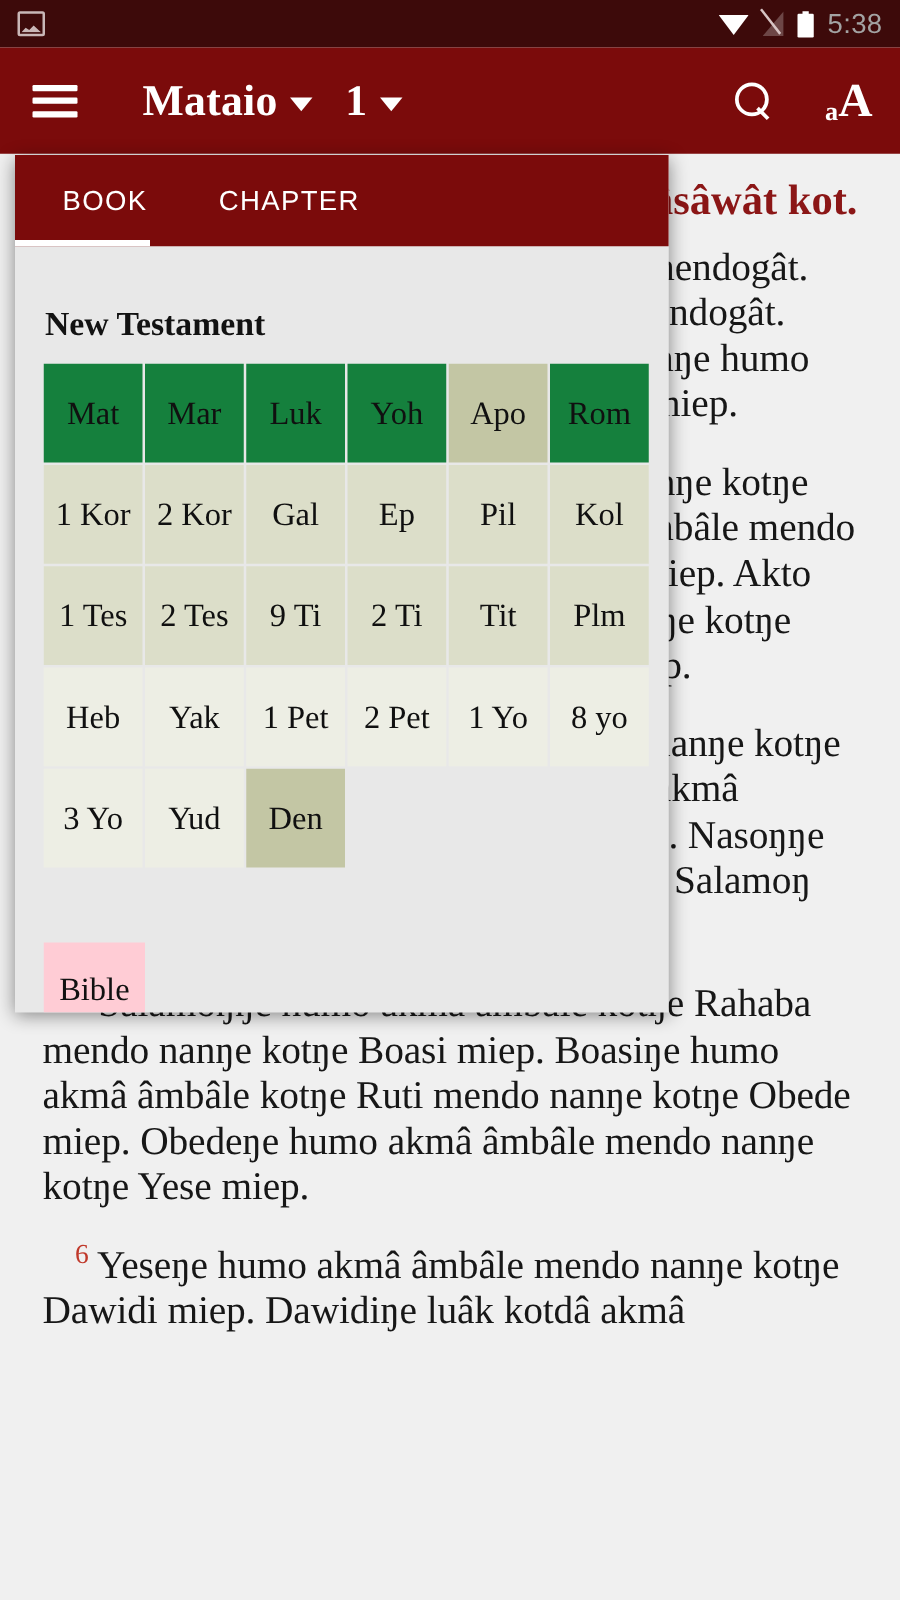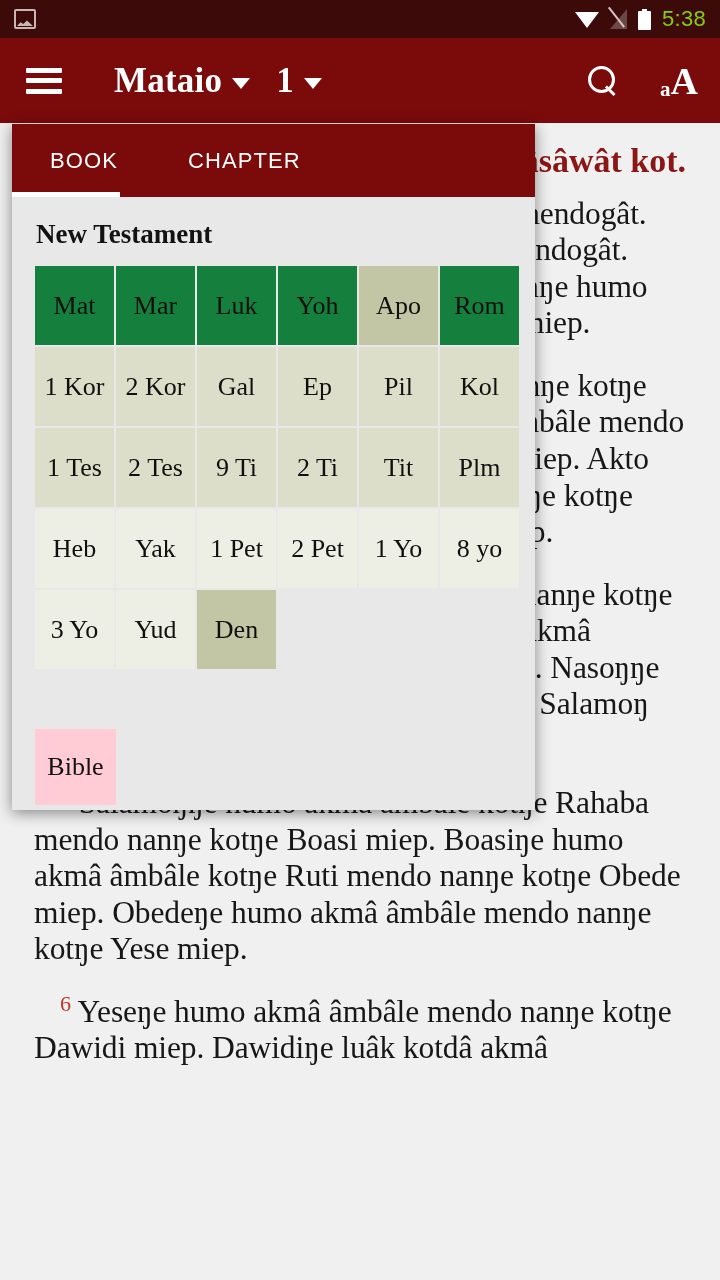--- a/index.html
+++ b/index.html
@@ -14,21 +14,21 @@
   
   .statusbar {
     position:absolute; top:0; left:0; width:720px; height:38px;
     background:#3d0a0a;
     display:flex; align-items:center;
     padding:0 14px;
   }
   .sb-left { display:flex; align-items:center; gap:8px; }
   .sb-right { margin-left:auto; display:flex; align-items:center; gap:11px; }
   .sb-time {
-    color:#84cc16; font-size:22px; letter-spacing:.3px;
+    color:#a3a3a3; font-size:22px; letter-spacing:.3px;
     font-family:"Liberation Sans", sans-serif;
   }
   .icon-screenshot {
     width:22px; height:20px; border:2px solid #c9b7b7; border-radius:2px;
     position:relative; overflow:hidden;
   }
   .icon-screenshot::after{
     content:""; position:absolute; left:1px; right:1px; bottom:1px; height:7px;
     background:#c9b7b7;
     clip-path:polygon(0 100%,22% 46%,40% 70%,62% 20%,100% 100%);
@@ -123,34 +123,35 @@
     position:absolute; top:124px; left:12px; width:523px; height:686px;
     background:#e8e8e8;
     box-shadow:0 3px 14px rgba(0,0,0,.45);
     z-index:10;
     display:flex; flex-direction:column;
     overflow:hidden;
   }
   .picker-tabs {
     height:73px; background:#7b0b0b;
     display:flex; align-items:center; padding:0 0 0 38px;
-    position:relative; flex:none;gap:13px;
+    position:relative; flex:none;
   }
   .ptab {
     color:#ffffff; font-size:22px; letter-spacing:1.1px;
     margin-right:57px; cursor:pointer;
   }
   .ptab.active::after{
     content:""; position:absolute; left:0; bottom:0; width:108px; height:5px; background:#ffffff;
   }
   .picker-body { flex:1; padding:22px 0 0 0; overflow:hidden; position:relative; }
   .testament-title {
     font-family:"Liberation Serif", serif;
     font-weight:bold; font-size:27px; color:#121212;
     padding:0 0 16px 24px;
+    margin-top:25px;
   }
   .book-grid {
     display:grid;
     grid-template-columns:repeat(6, 79px);
     gap:2px 2px;
     padding:0 0 0 23px;
   }
   .book-cell {
     height:79px;
     display:flex; align-items:center; justify-content:center;

